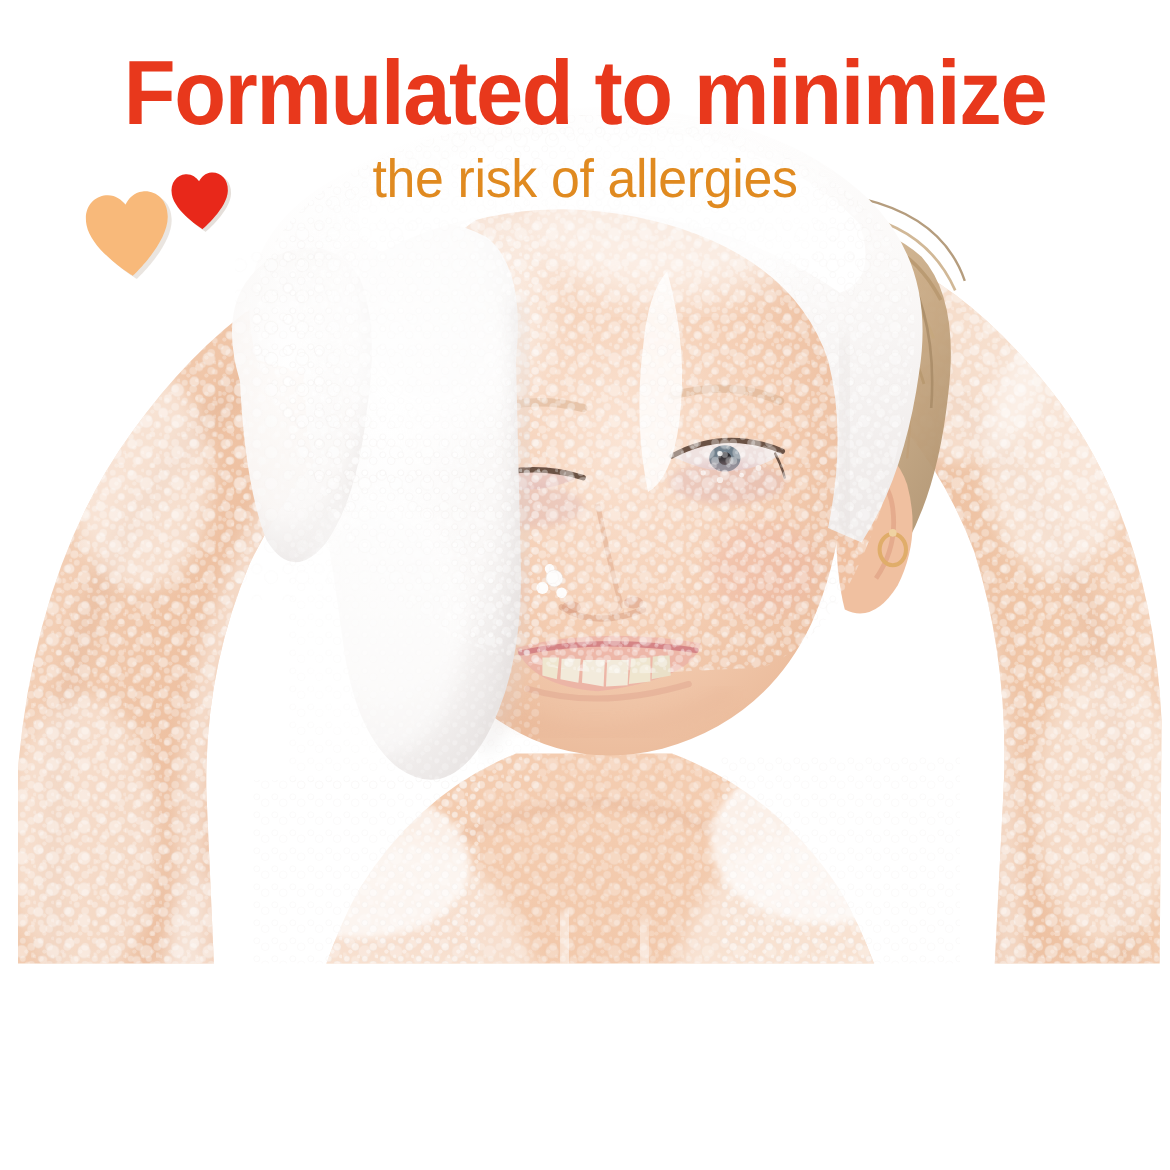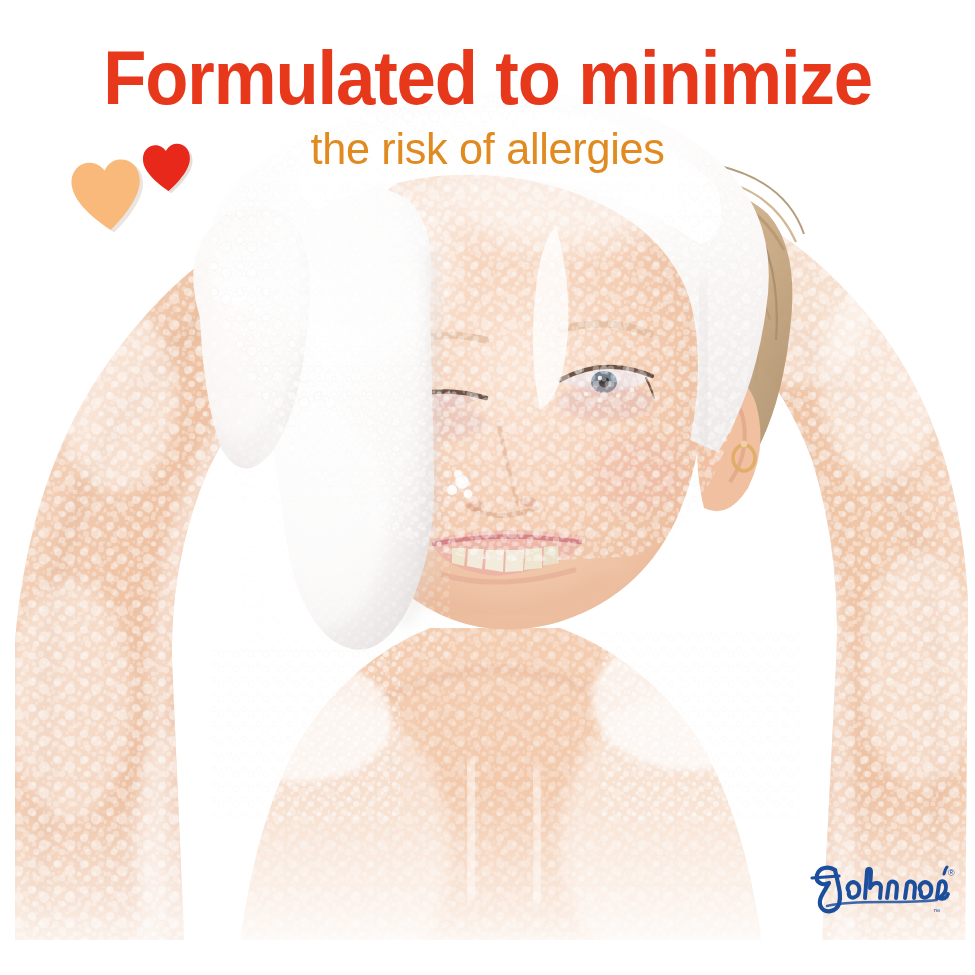--- a/index.html
+++ b/index.html
@@ -5,21 +5,21 @@
 <style>
   html,body{margin:0;padding:0;}
   body{
     width:975px;height:975px;
     background:#ffffff;
     font-family:"Liberation Sans", sans-serif;
     overflow:hidden;
   }
   #ad{
     position:relative;
-    width:975px;height:975px;
+    width:975px;height:803px;
     background:#ffffff;
     overflow:hidden;
   }
 
   
   .photo{
     position:absolute;
     left:0;top:0;width:975px;height:975px;
     overflow:hidden;
   }

